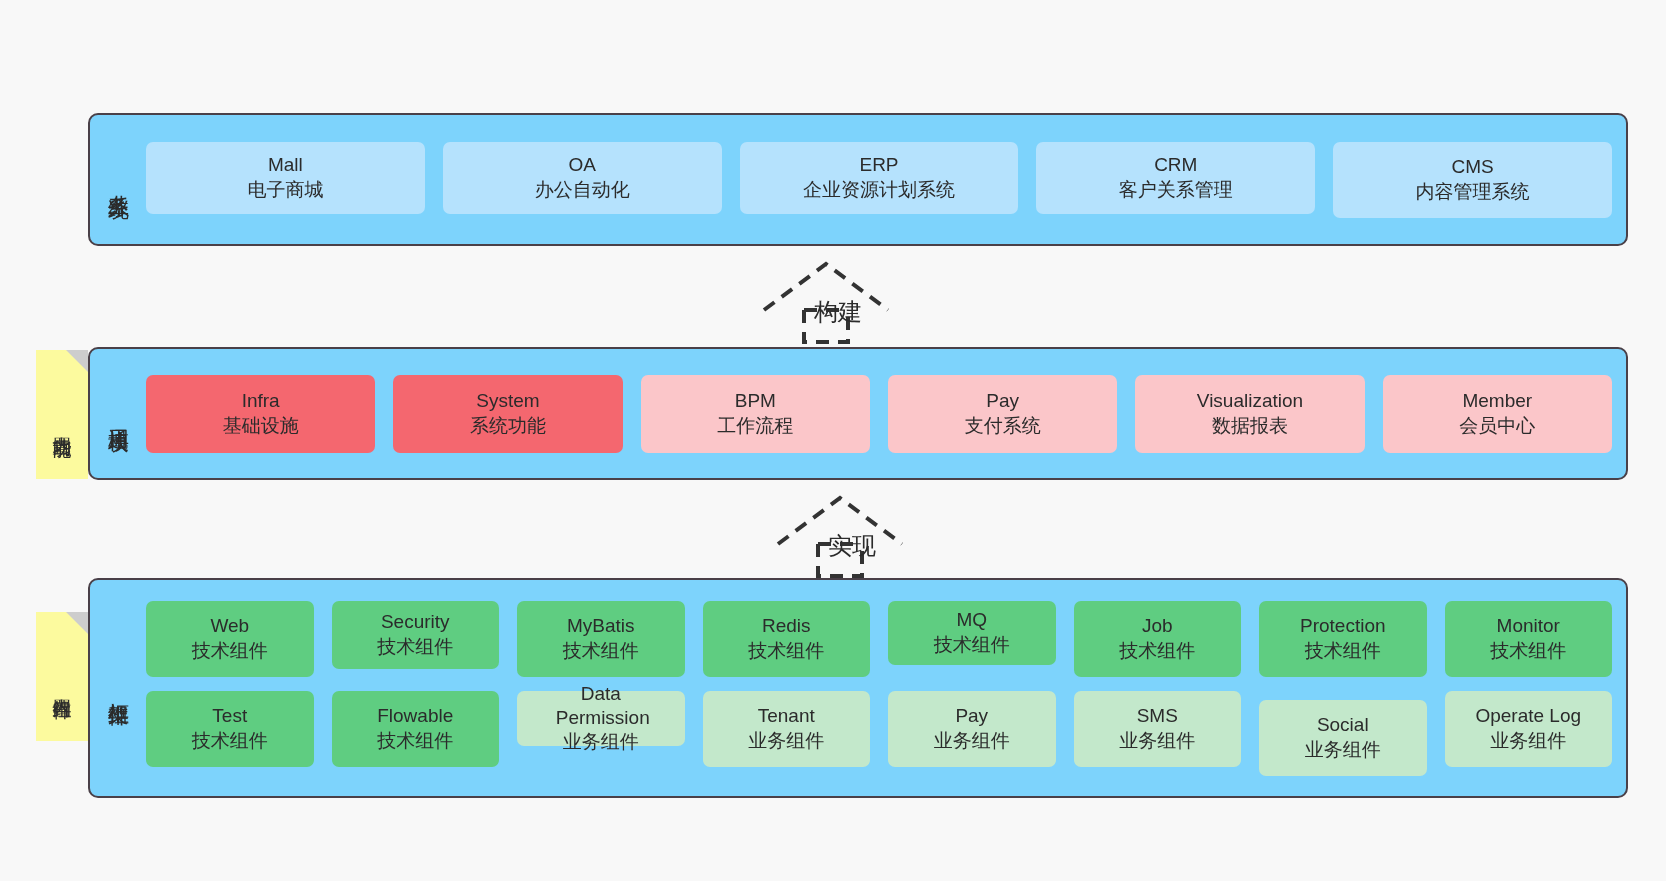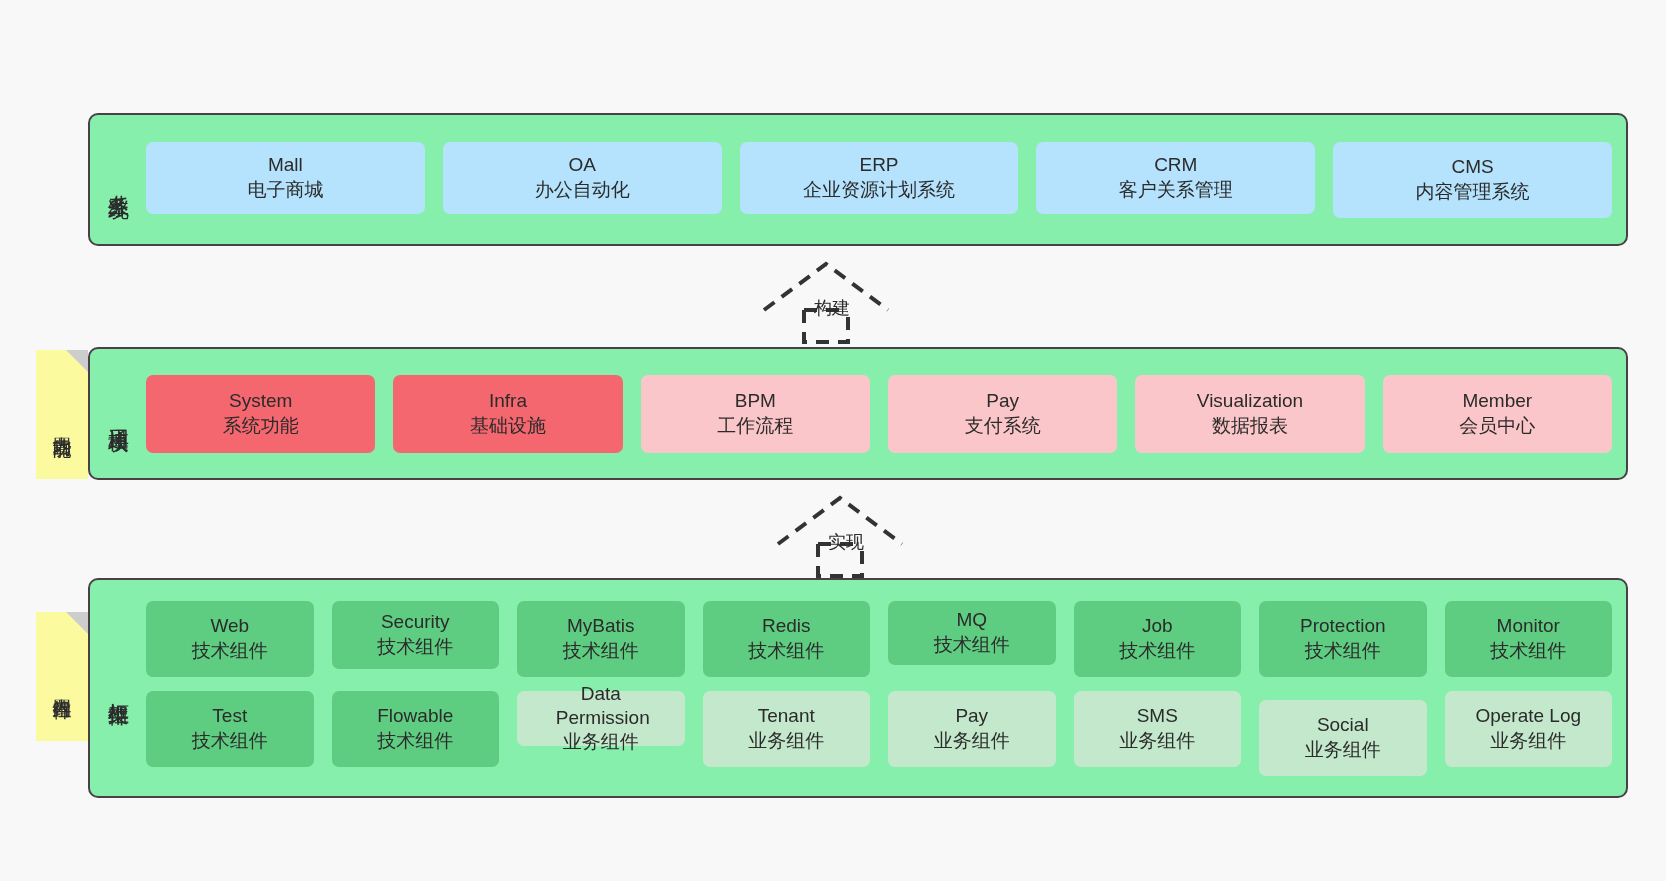--- a/index.html
+++ b/index.html
@@ -16,21 +16,21 @@
     position: relative;
   }
   .canvas {
     position: absolute;
     inset: 0;
   }
 
   
   .layer {
     position: absolute;
-    background: #86efac;
+    background: #7dd3fc;
     border: 2.5px solid #4a4048;
     border-radius: 10px;
     box-sizing: border-box;
     display: flex;
     align-items: stretch;
   }
   .layer-title {
     width: 56px;
     flex: 0 0 56px;
     display: flex;
@@ -108,21 +108,21 @@
   }
 
   
   .arrow {
     position: absolute;
     pointer-events: none;
   }
   .arrow svg { display: block; overflow: visible; }
   .arrow-label {
     position: absolute;
-    font-size: 18px;
+    font-size: 24px;
     color: #2b2b2b;
     background: transparent;
     white-space: nowrap;
   }
 </style>
 </head>
 <body>
 
 <div class="canvas">
 
@@ -166,26 +166,26 @@
   <div class="note" style="left:36px; top:350px; width:52px; height:129px;">
     <span class="fold"></span>
     <span>内置功能</span>
   </div>
 
   <div class="layer" style="left:88px; top:347px; width:1540px; height:133px;">
     <div class="layer-title">通用模块</div>
     <div class="layer-body">
       <div class="row">
         <div class="cell c-red" style="height:78px;">
+          <span class="t1">Infra</span>
+          <span class="t2">基础设施</span>
+        </div>
+        <div class="cell c-red" style="height:78px;">
           <span class="t1">System</span>
           <span class="t2">系统功能</span>
-        </div>
-        <div class="cell c-red" style="height:78px;">
-          <span class="t1">Infra</span>
-          <span class="t2">基础设施</span>
         </div>
         <div class="cell c-pink" style="height:78px;">
           <span class="t1">BPM</span>
           <span class="t2">工作流程</span>
         </div>
         <div class="cell c-pink" style="height:78px;">
           <span class="t1">Pay</span>
           <span class="t2">支付系统</span>
         </div>
         <div class="cell c-pink" style="height:78px;">

